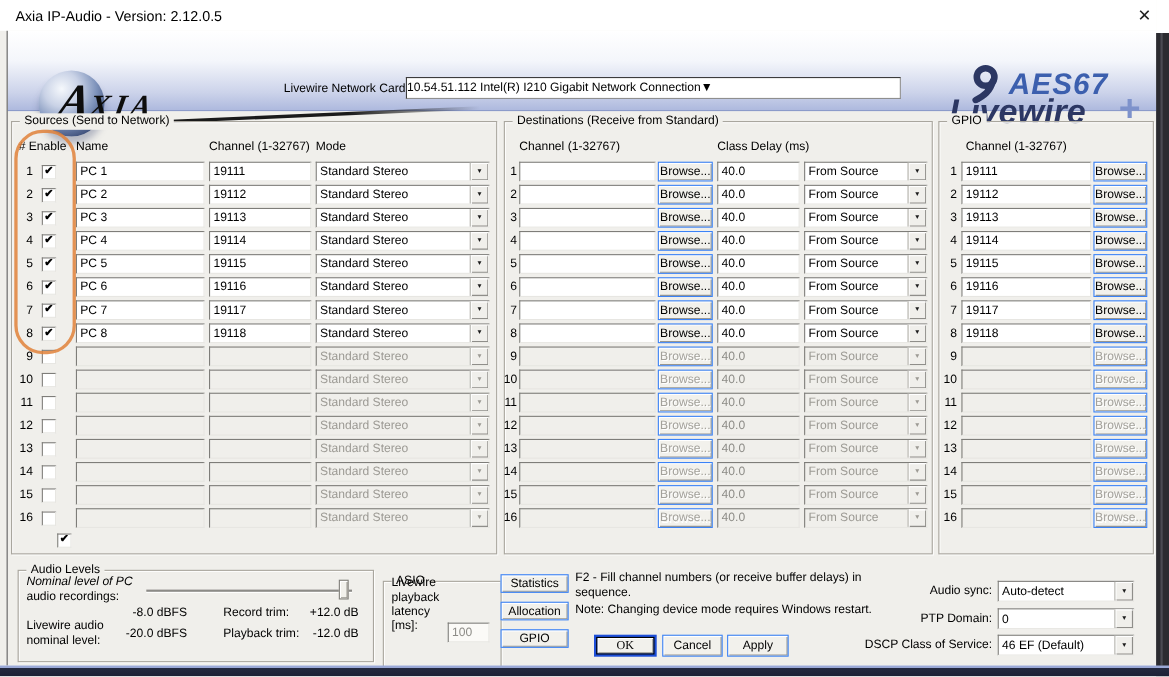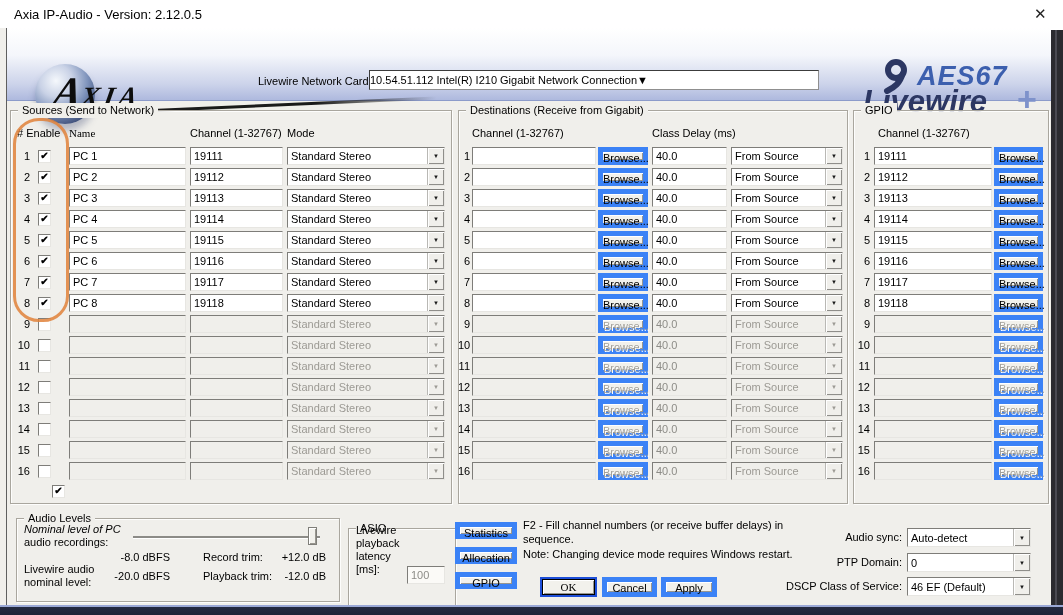--- a/index.html
+++ b/index.html
@@ -62,21 +62,21 @@
   .combo.dis{background:#f0efeb;}
   .combo.dis .ct{color:#9c9a94;}
   .combo.dis .ca{color:#9c9a94;}
   .name-f{margin-left:18px;width:117px;}
   .chan-f{margin-left:4px;width:93px;}
   .mode-c{margin-left:4px;width:158px;}
   .dchan-f{margin-left:2px;width:124px;}
   .buff-f{margin-left:4px;width:75px;}
   .fs-c{margin-left:4px;width:112px;}
   .gchan-f{margin-left:4px;width:118px;}
-  .btn{box-sizing:border-box;background:#f2f1ec;border:5px solid #3b82f6;
+  .btn{box-sizing:border-box;background:#f2f1ec;border:1px solid #3b82f6;
        box-shadow:inset 1px 1px 0 #fff,inset -1px -1px 0 #98968f;
        font-family:inherit;font-size:11px;color:#000;padding:0;flex:none;}
   .btn.dis{color:#a3a19b;text-shadow:1px 1px 0 #fff;}
   .browse-b{margin-left:2px;width:50px;height:18px;}
   .gbrowse-b{margin-left:2px;width:49px;height:18px;}
   .abs-btn{position:absolute;}
   .btn-default{border:3px solid #1d4ed8;outline:1px solid #000;outline-offset:-3px;font-family:Liberation Serif, serif;}
   .lab{position:absolute;white-space:nowrap;}
   .r-lab{position:absolute;text-align:right;white-space:nowrap;}
   .sl-track{position:absolute;left:133px;top:536px;width:187px;height:2px;background:#8c8b87;box-shadow:0 1px 0 #fff;}
@@ -119,28 +119,28 @@
       </svg>
       <span class="logo-aes">AES67</span>
       <span class="logo-lw">Livewire</span>
       <span class="logo-plus">+</span>
     </div>
 
     <div class="grp" style="left:10px;top:110px;width:440px;height:392px;">
       <span class="grp-legend">Sources (Send to Network)</span>
     </div>
     <div class="grp" style="left:458px;top:110px;width:388px;height:392px;">
-      <span class="grp-legend">Destinations (Receive from Gigabit)</span>
+      <span class="grp-legend">Destinations (Receive from Standard)</span>
     </div>
     <div class="grp" style="left:853px;top:110px;width:194px;height:392px;">
       <span class="grp-legend">GPIO</span>
     </div>
 
     <span class="hdr" style="left:17px;top:127px;"># Enable</span>
-    <span class="hdr" style="left:69px;top:127px;font-family:Liberation Serif, serif;">Name</span>
+    <span class="hdr" style="left:69px;top:127px;">Name</span>
     <span class="hdr" style="left:190px;top:127px;">Channel (1-32767)</span>
     <span class="hdr" style="left:287px;top:127px;">Mode</span>
     <span class="hdr" style="left:472px;top:127px;">Channel (1-32767)</span>
     <span class="hdr" style="left:652px;top:127px;">Class Delay (ms)</span>
     <span class="hdr" style="left:878px;top:127px;">Channel (1-32767)</span>
 
     <div id="rows-layer">
         <div class="row src-row" style="top: 146px;">
           <span class="rownum">1</span>
           <span class="cb">✔</span>

